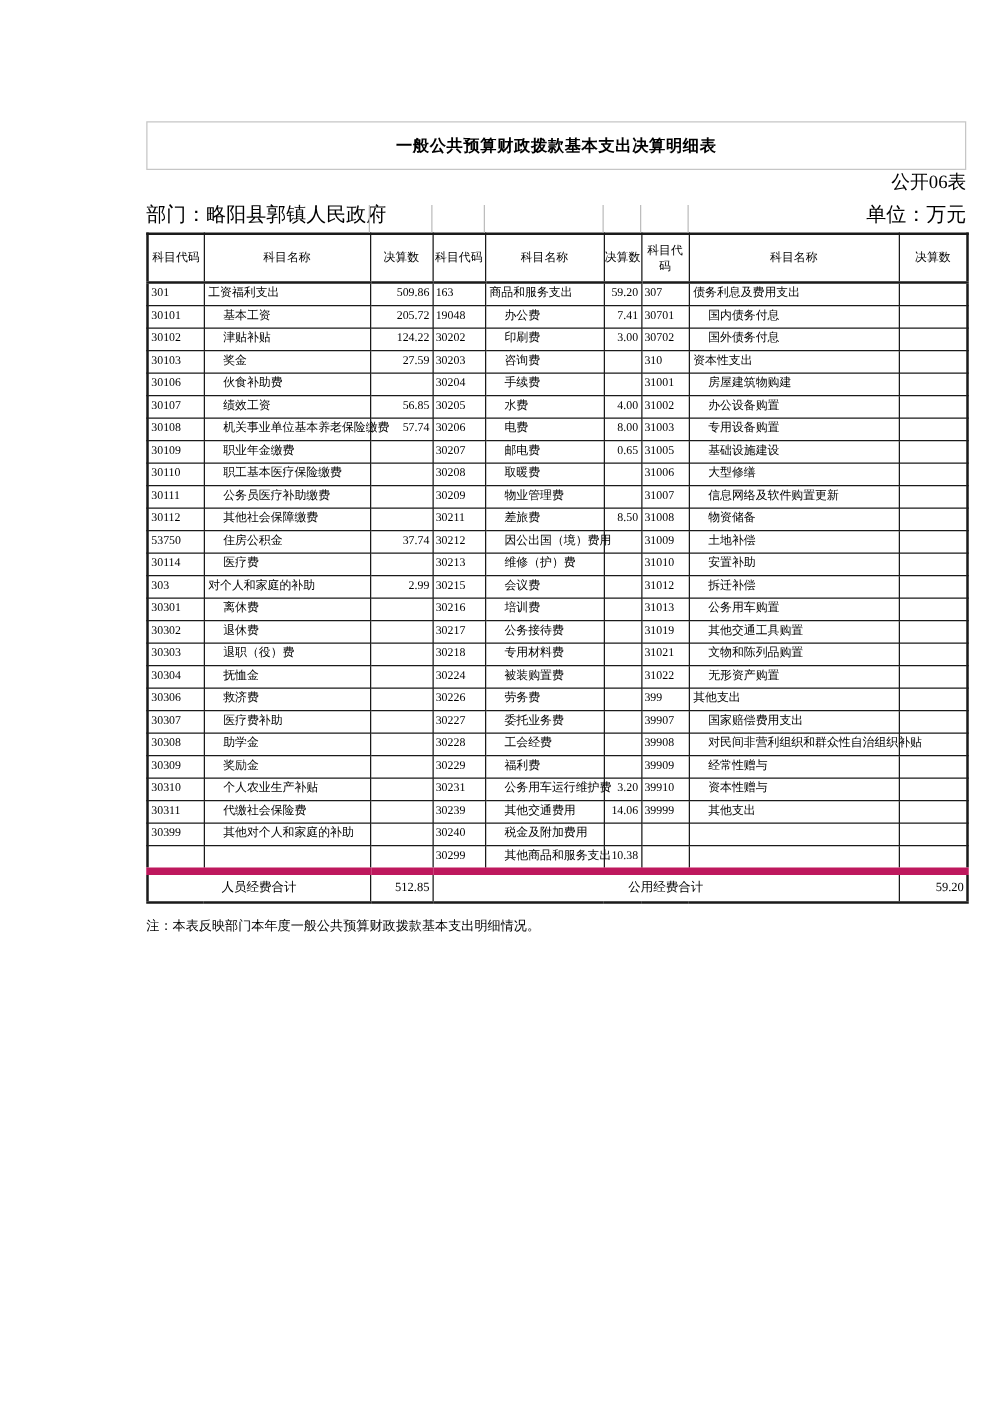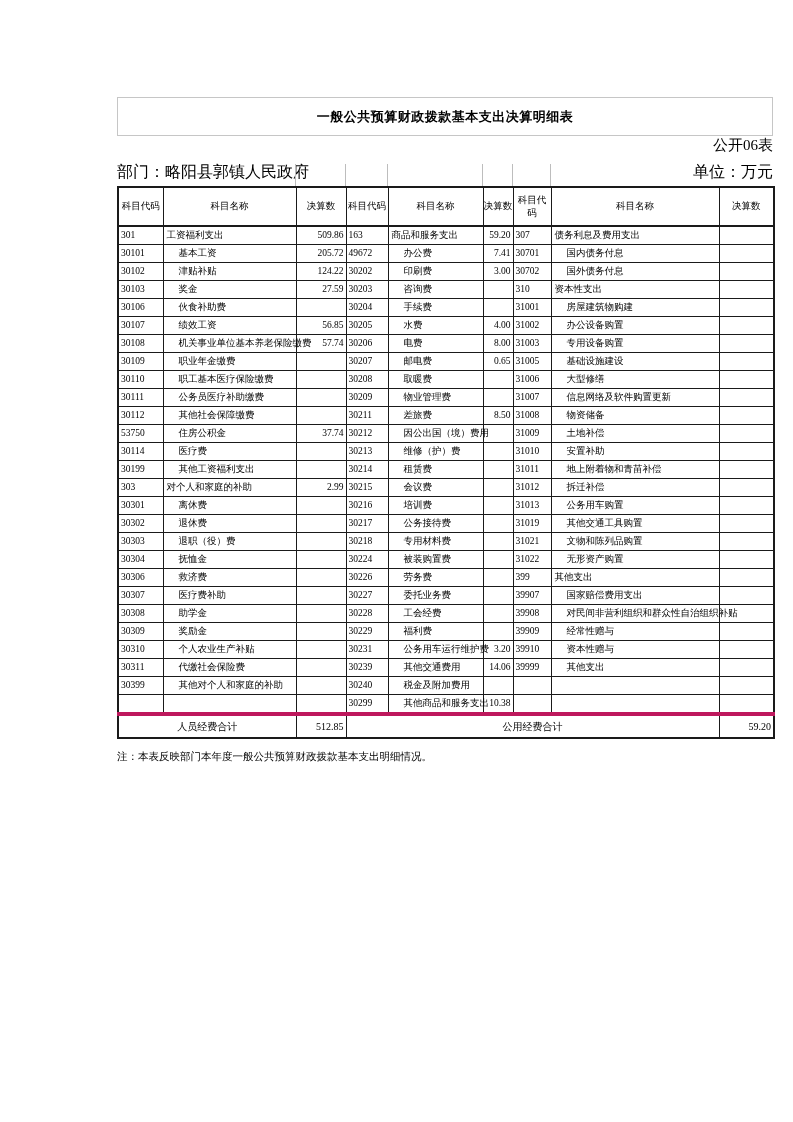--- a/index.html
+++ b/index.html
@@ -40,21 +40,21 @@
     height: 37px; font-size: 9.5px; text-align: center;
     border-bottom: 2px solid #1a1a1a;
   }
   .budget td { height: 17px; line-height: 17px; font-size: 9.5px; white-space: nowrap; }
   td.code { padding-left: 2px; }
   td.name { padding-left: 3px; }
   td.name.indent { padding-left: 15px; }
   td.val  { text-align: right; padding-right: 2px; }
   tr.total td {
     height: 21px; line-height: 21px; font-size: 10px;
-    border-top: 4px solid #be185d; border-bottom: 2px solid #1a1a1a;
+    border-top: 6px solid #be185d; border-bottom: 2px solid #1a1a1a;
   }
   tr.total td.label { text-align: center; }
 
   .note { margin-top: 11px; font-size: 10.5px; font-family: Liberation Serif, serif; }
 </style>
 </head>
 <body>
 
 <div class="sheet">
 
@@ -109,21 +109,21 @@
           <td class="name">商品和服务支出</td>
           <td class="val">59.20</td>
           <td class="code">307</td>
           <td class="name">债务利息及费用支出</td>
           <td class="val"></td>
         </tr>
         <tr>
           <td class="code">30101</td>
           <td class="name indent">基本工资</td>
           <td class="val">205.72</td>
-          <td class="code">49672</td>
+          <td class="code">19048</td>
           <td class="name indent">办公费</td>
           <td class="val">7.41</td>
           <td class="code">30701</td>
           <td class="name indent">国内债务付息</td>
           <td class="val"></td>
         </tr>
         <tr>
           <td class="code">30102</td>
           <td class="name indent">津贴补贴</td>
           <td class="val">124.22</td>
@@ -235,31 +235,20 @@
         </tr>
         <tr>
           <td class="code">30114</td>
           <td class="name indent">医疗费</td>
           <td class="val"></td>
           <td class="code">30213</td>
           <td class="name indent">维修（护）费</td>
           <td class="val"></td>
           <td class="code">31010</td>
           <td class="name indent">安置补助</td>
-          <td class="val"></td>
-        </tr>
-        <tr>
-          <td class="code">30199</td>
-          <td class="name indent">其他工资福利支出</td>
-          <td class="val"></td>
-          <td class="code">30214</td>
-          <td class="name indent">租赁费</td>
-          <td class="val"></td>
-          <td class="code">31011</td>
-          <td class="name indent">地上附着物和青苗补偿</td>
           <td class="val"></td>
         </tr>
         <tr>
           <td class="code">303</td>
           <td class="name">对个人和家庭的补助</td>
           <td class="val">2.99</td>
           <td class="code">30215</td>
           <td class="name indent">会议费</td>
           <td class="val"></td>
           <td class="code">31012</td>

